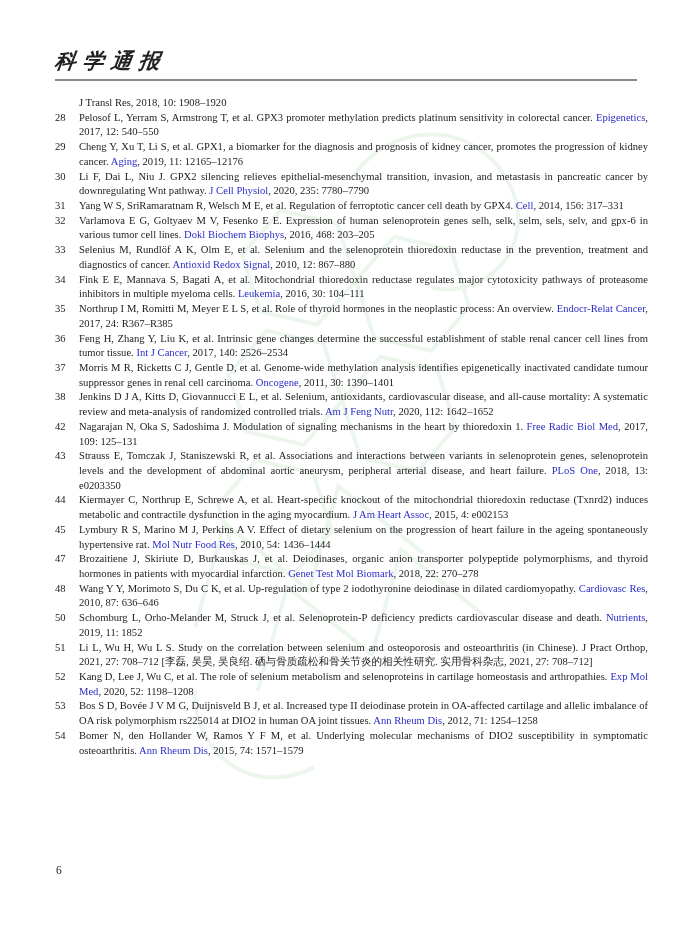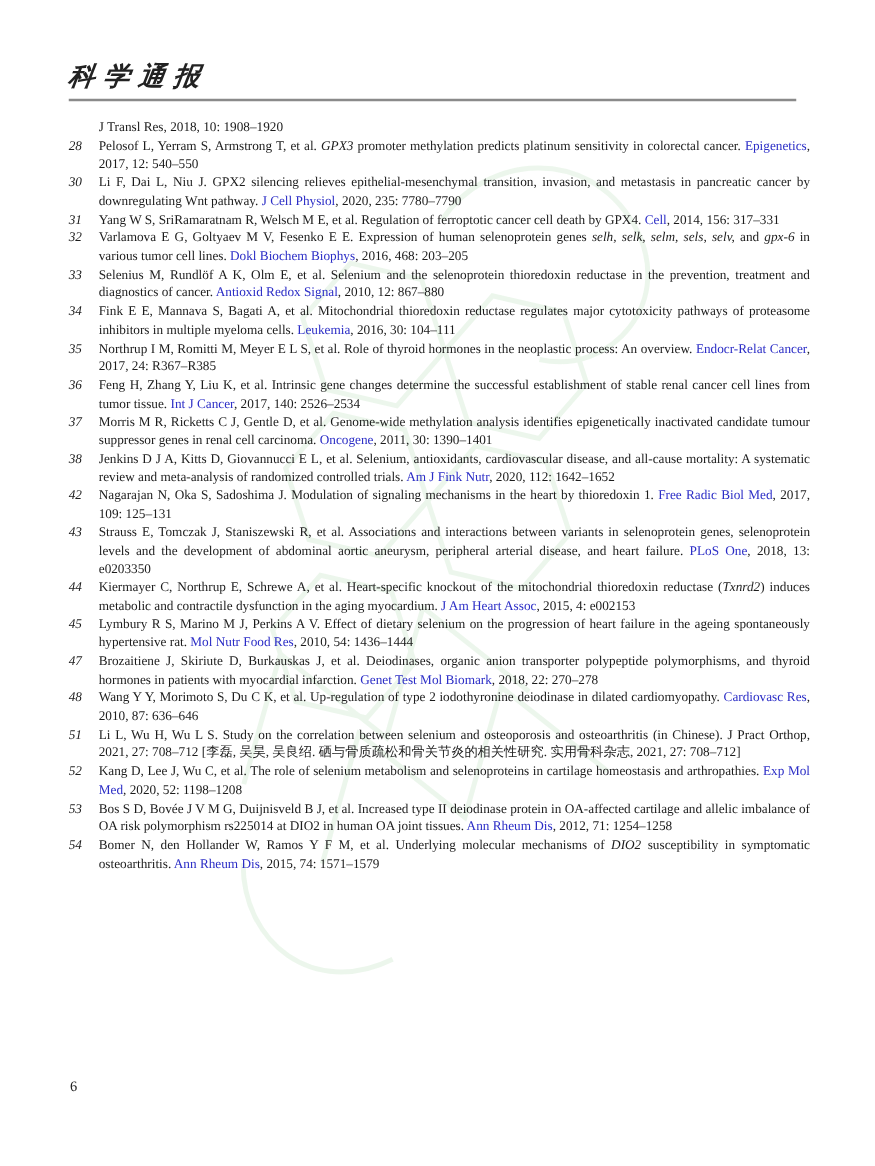--- a/index.html
+++ b/index.html
@@ -30,27 +30,27 @@
     position:absolute; left:55px; top:79px; width:582px; height:2px;
     background:var(--rule,#8a8a8a); z-index:2;
   }
 
   .refs {
     position:absolute; left:55px; top:96px; width:593px; z-index:1;
     font-size:10.6px; line-height:14.72px; color:var(--text,#1c1c1c);
   }
   .ref { display:flex; }
   .ref-num {
-    width:24px; flex:0 0 24px; text-align:left;font-style:italic;
+    width:24px; flex:0 0 24px; text-align:left;
   }
   .ref-text {
     flex:1; text-align:justify;
   }
   .jlink { color:var(--link,#2b2dc6); }
-  .ital  { font-style:italic; }
+  .ital  { }
 
   .page-number {
     position:absolute; left:56px; top:864px; z-index:1;
     font-size:11.5px; color:#1c1c1c;
   }
 </style>
 </head>
 <body>
 
 <div class="page">
@@ -75,20 +75,24 @@
   <div class="refs">
       <div class="ref">
         <span class="ref-num"></span>
         <span class="ref-text"><span>J Transl Res, 2018, 10: 1908–1920</span></span>
       </div>
       <div class="ref">
         <span class="ref-num">28</span>
         <span class="ref-text"><span>Pelosof L, Yerram S, Armstrong T, et al. </span><span class="ital">GPX3</span><span> promoter methylation predicts platinum sensitivity in colorectal cancer. </span><span class="jlink">Epigenetics</span><span>, 2017, 12: 540–550</span></span>
       </div>
       <div class="ref">
+        <span class="ref-num">29</span>
+        <span class="ref-text"><span>Cheng Y, Xu T, Li S, et al. GPX1, a biomarker for the diagnosis and prognosis of kidney cancer, promotes the progression of kidney cancer. </span><span class="jlink">Aging</span><span>, 2019, 11: 12165–12176</span></span>
+      </div>
+      <div class="ref">
         <span class="ref-num">30</span>
         <span class="ref-text"><span>Li F, Dai L, Niu J. GPX2 silencing relieves epithelial-mesenchymal transition, invasion, and metastasis in pancreatic cancer by downregulating Wnt pathway. </span><span class="jlink">J Cell Physiol</span><span>, 2020, 235: 7780–7790</span></span>
       </div>
       <div class="ref">
         <span class="ref-num">31</span>
         <span class="ref-text"><span>Yang W S, SriRamaratnam R, Welsch M E, et al. Regulation of ferroptotic cancer cell death by GPX4. </span><span class="jlink">Cell</span><span>, 2014, 156: 317–331</span></span>
       </div>
       <div class="ref">
         <span class="ref-num">32</span>
         <span class="ref-text"><span>Varlamova E G, Goltyaev M V, Fesenko E E. Expression of human selenoprotein genes </span><span class="ital">selh, selk, selm, sels, selv,</span><span> and </span><span class="ital">gpx-6</span><span> in various tumor cell lines. </span><span class="jlink">Dokl Biochem Biophys</span><span>, 2016, 468: 203–205</span></span>
@@ -108,21 +112,21 @@
       <div class="ref">
         <span class="ref-num">36</span>
         <span class="ref-text"><span>Feng H, Zhang Y, Liu K, et al. Intrinsic gene changes determine the successful establishment of stable renal cancer cell lines from tumor tissue. </span><span class="jlink">Int J Cancer</span><span>, 2017, 140: 2526–2534</span></span>
       </div>
       <div class="ref">
         <span class="ref-num">37</span>
         <span class="ref-text"><span>Morris M R, Ricketts C J, Gentle D, et al. Genome-wide methylation analysis identifies epigenetically inactivated candidate tumour suppressor genes in renal cell carcinoma. </span><span class="jlink">Oncogene</span><span>, 2011, 30: 1390–1401</span></span>
       </div>
       <div class="ref">
         <span class="ref-num">38</span>
-        <span class="ref-text"><span>Jenkins D J A, Kitts D, Giovannucci E L, et al. Selenium, antioxidants, cardiovascular disease, and all-cause mortality: A systematic review and meta-analysis of randomized controlled trials. </span><span class="jlink">Am J Fink Nutr</span><span>, 2020, 112: 1642–1652</span></span>
+        <span class="ref-text"><span>Jenkins D J A, Kitts D, Giovannucci E L, et al. Selenium, antioxidants, cardiovascular disease, and all-cause mortality: A systematic review and meta-analysis of randomized controlled trials. </span><span class="jlink">Am J Feng Nutr</span><span>, 2020, 112: 1642–1652</span></span>
       </div>
       <div class="ref">
         <span class="ref-num">42</span>
         <span class="ref-text"><span>Nagarajan N, Oka S, Sadoshima J. Modulation of signaling mechanisms in the heart by thioredoxin 1. </span><span class="jlink">Free Radic Biol Med</span><span>, 2017, 109: 125–131</span></span>
       </div>
       <div class="ref">
         <span class="ref-num">43</span>
         <span class="ref-text"><span>Strauss E, Tomczak J, Staniszewski R, et al. Associations and interactions between variants in selenoprotein genes, selenoprotein levels and the development of abdominal aortic aneurysm, peripheral arterial disease, and heart failure. </span><span class="jlink">PLoS One</span><span>, 2018, 13: e0203350</span></span>
       </div>
       <div class="ref">
@@ -135,20 +139,24 @@
       </div>
       <div class="ref">
         <span class="ref-num">47</span>
         <span class="ref-text"><span>Brozaitiene J, Skiriute D, Burkauskas J, et al. Deiodinases, organic anion transporter polypeptide polymorphisms, and thyroid hormones in patients with myocardial infarction. </span><span class="jlink">Genet Test Mol Biomark</span><span>, 2018, 22: 270–278</span></span>
       </div>
       <div class="ref">
         <span class="ref-num">48</span>
         <span class="ref-text"><span>Wang Y Y, Morimoto S, Du C K, et al. Up-regulation of type 2 iodothyronine deiodinase in dilated cardiomyopathy. </span><span class="jlink">Cardiovasc Res</span><span>, 2010, 87: 636–646</span></span>
       </div>
       <div class="ref">
+        <span class="ref-num">50</span>
+        <span class="ref-text"><span>Schomburg L, Orho-Melander M, Struck J, et al. Selenoprotein-P deficiency predicts cardiovascular disease and death. </span><span class="jlink">Nutrients</span><span>, 2019, 11: 1852</span></span>
+      </div>
+      <div class="ref">
         <span class="ref-num">51</span>
         <span class="ref-text"><span>Li L, Wu H, Wu L S. Study on the correlation between selenium and osteoporosis and osteoarthritis (in Chinese). J Pract Orthop, 2021, 27: 708–712 [李磊, 吴昊, 吴良绍. 硒与骨质疏松和骨关节炎的相关性研究. 实用骨科杂志, 2021, 27: 708–712]</span></span>
       </div>
       <div class="ref">
         <span class="ref-num">52</span>
         <span class="ref-text"><span>Kang D, Lee J, Wu C, et al. The role of selenium metabolism and selenoproteins in cartilage homeostasis and arthropathies. </span><span class="jlink">Exp Mol Med</span><span>, 2020, 52: 1198–1208</span></span>
       </div>
       <div class="ref">
         <span class="ref-num">53</span>
         <span class="ref-text"><span>Bos S D, Bovée J V M G, Duijnisveld B J, et al. Increased type II deiodinase protein in OA-affected cartilage and allelic imbalance of OA risk polymorphism rs225014 at DIO2 in human OA joint tissues. </span><span class="jlink">Ann Rheum Dis</span><span>, 2012, 71: 1254–1258</span></span>

